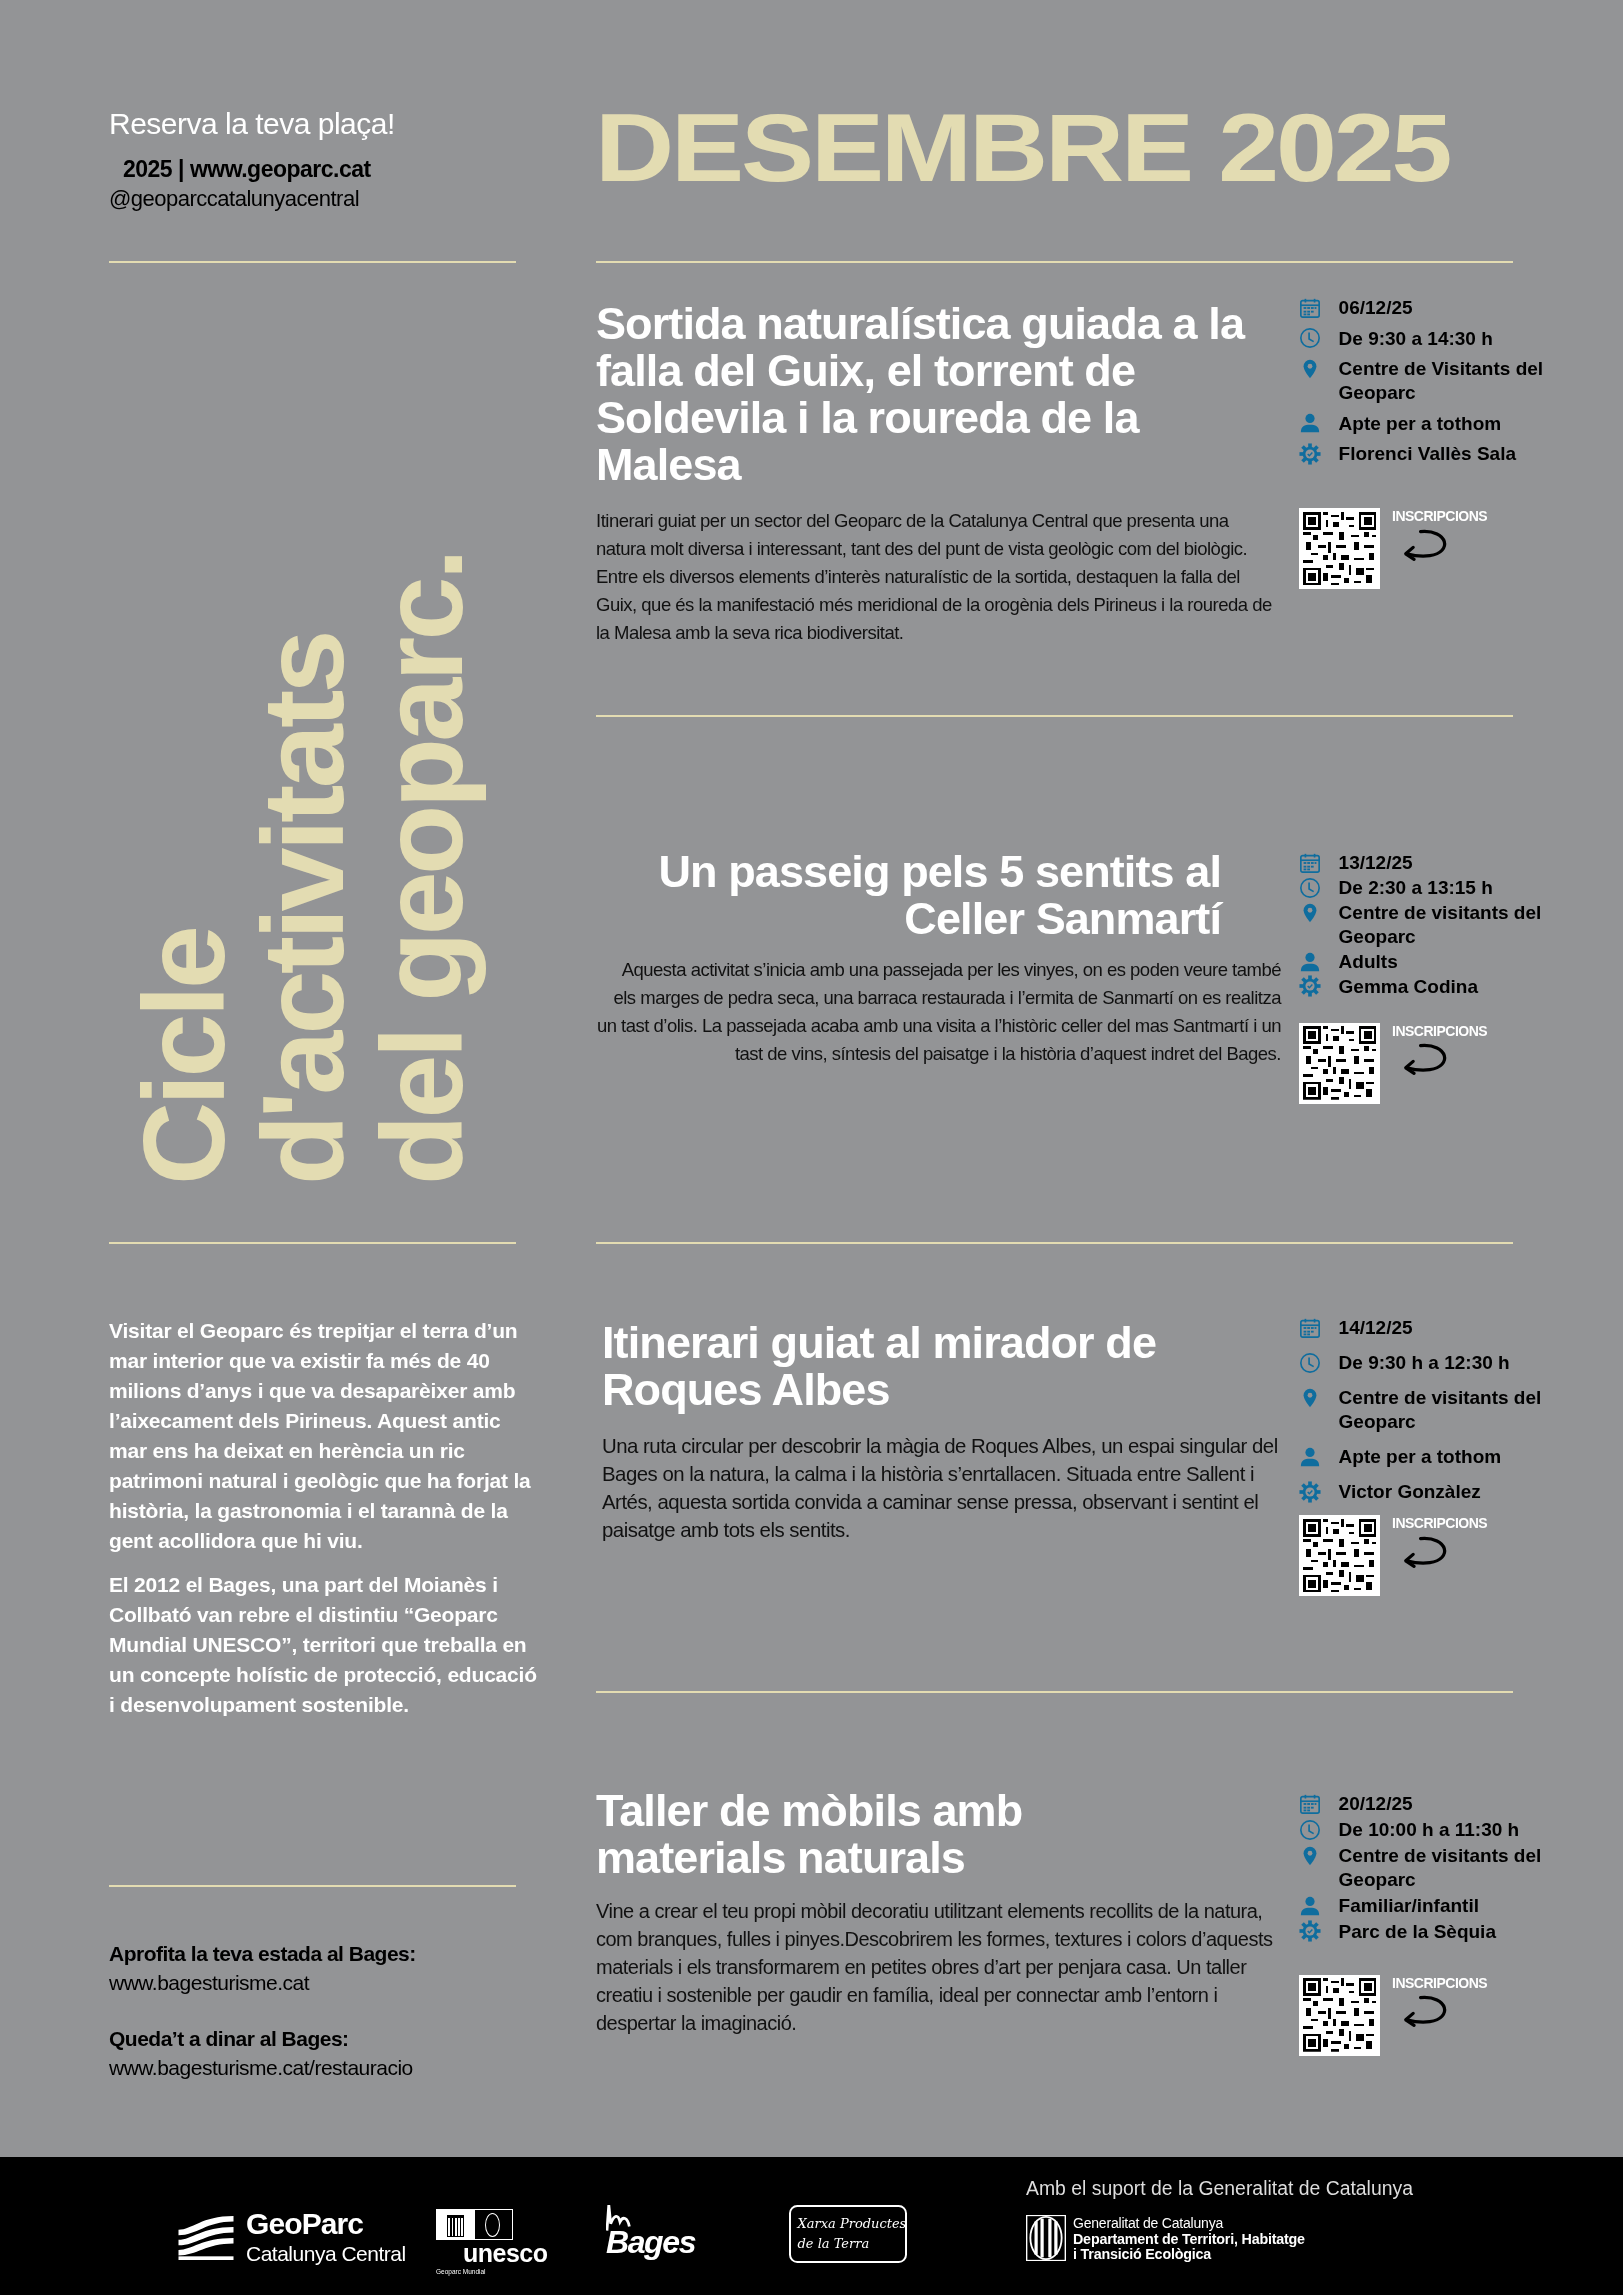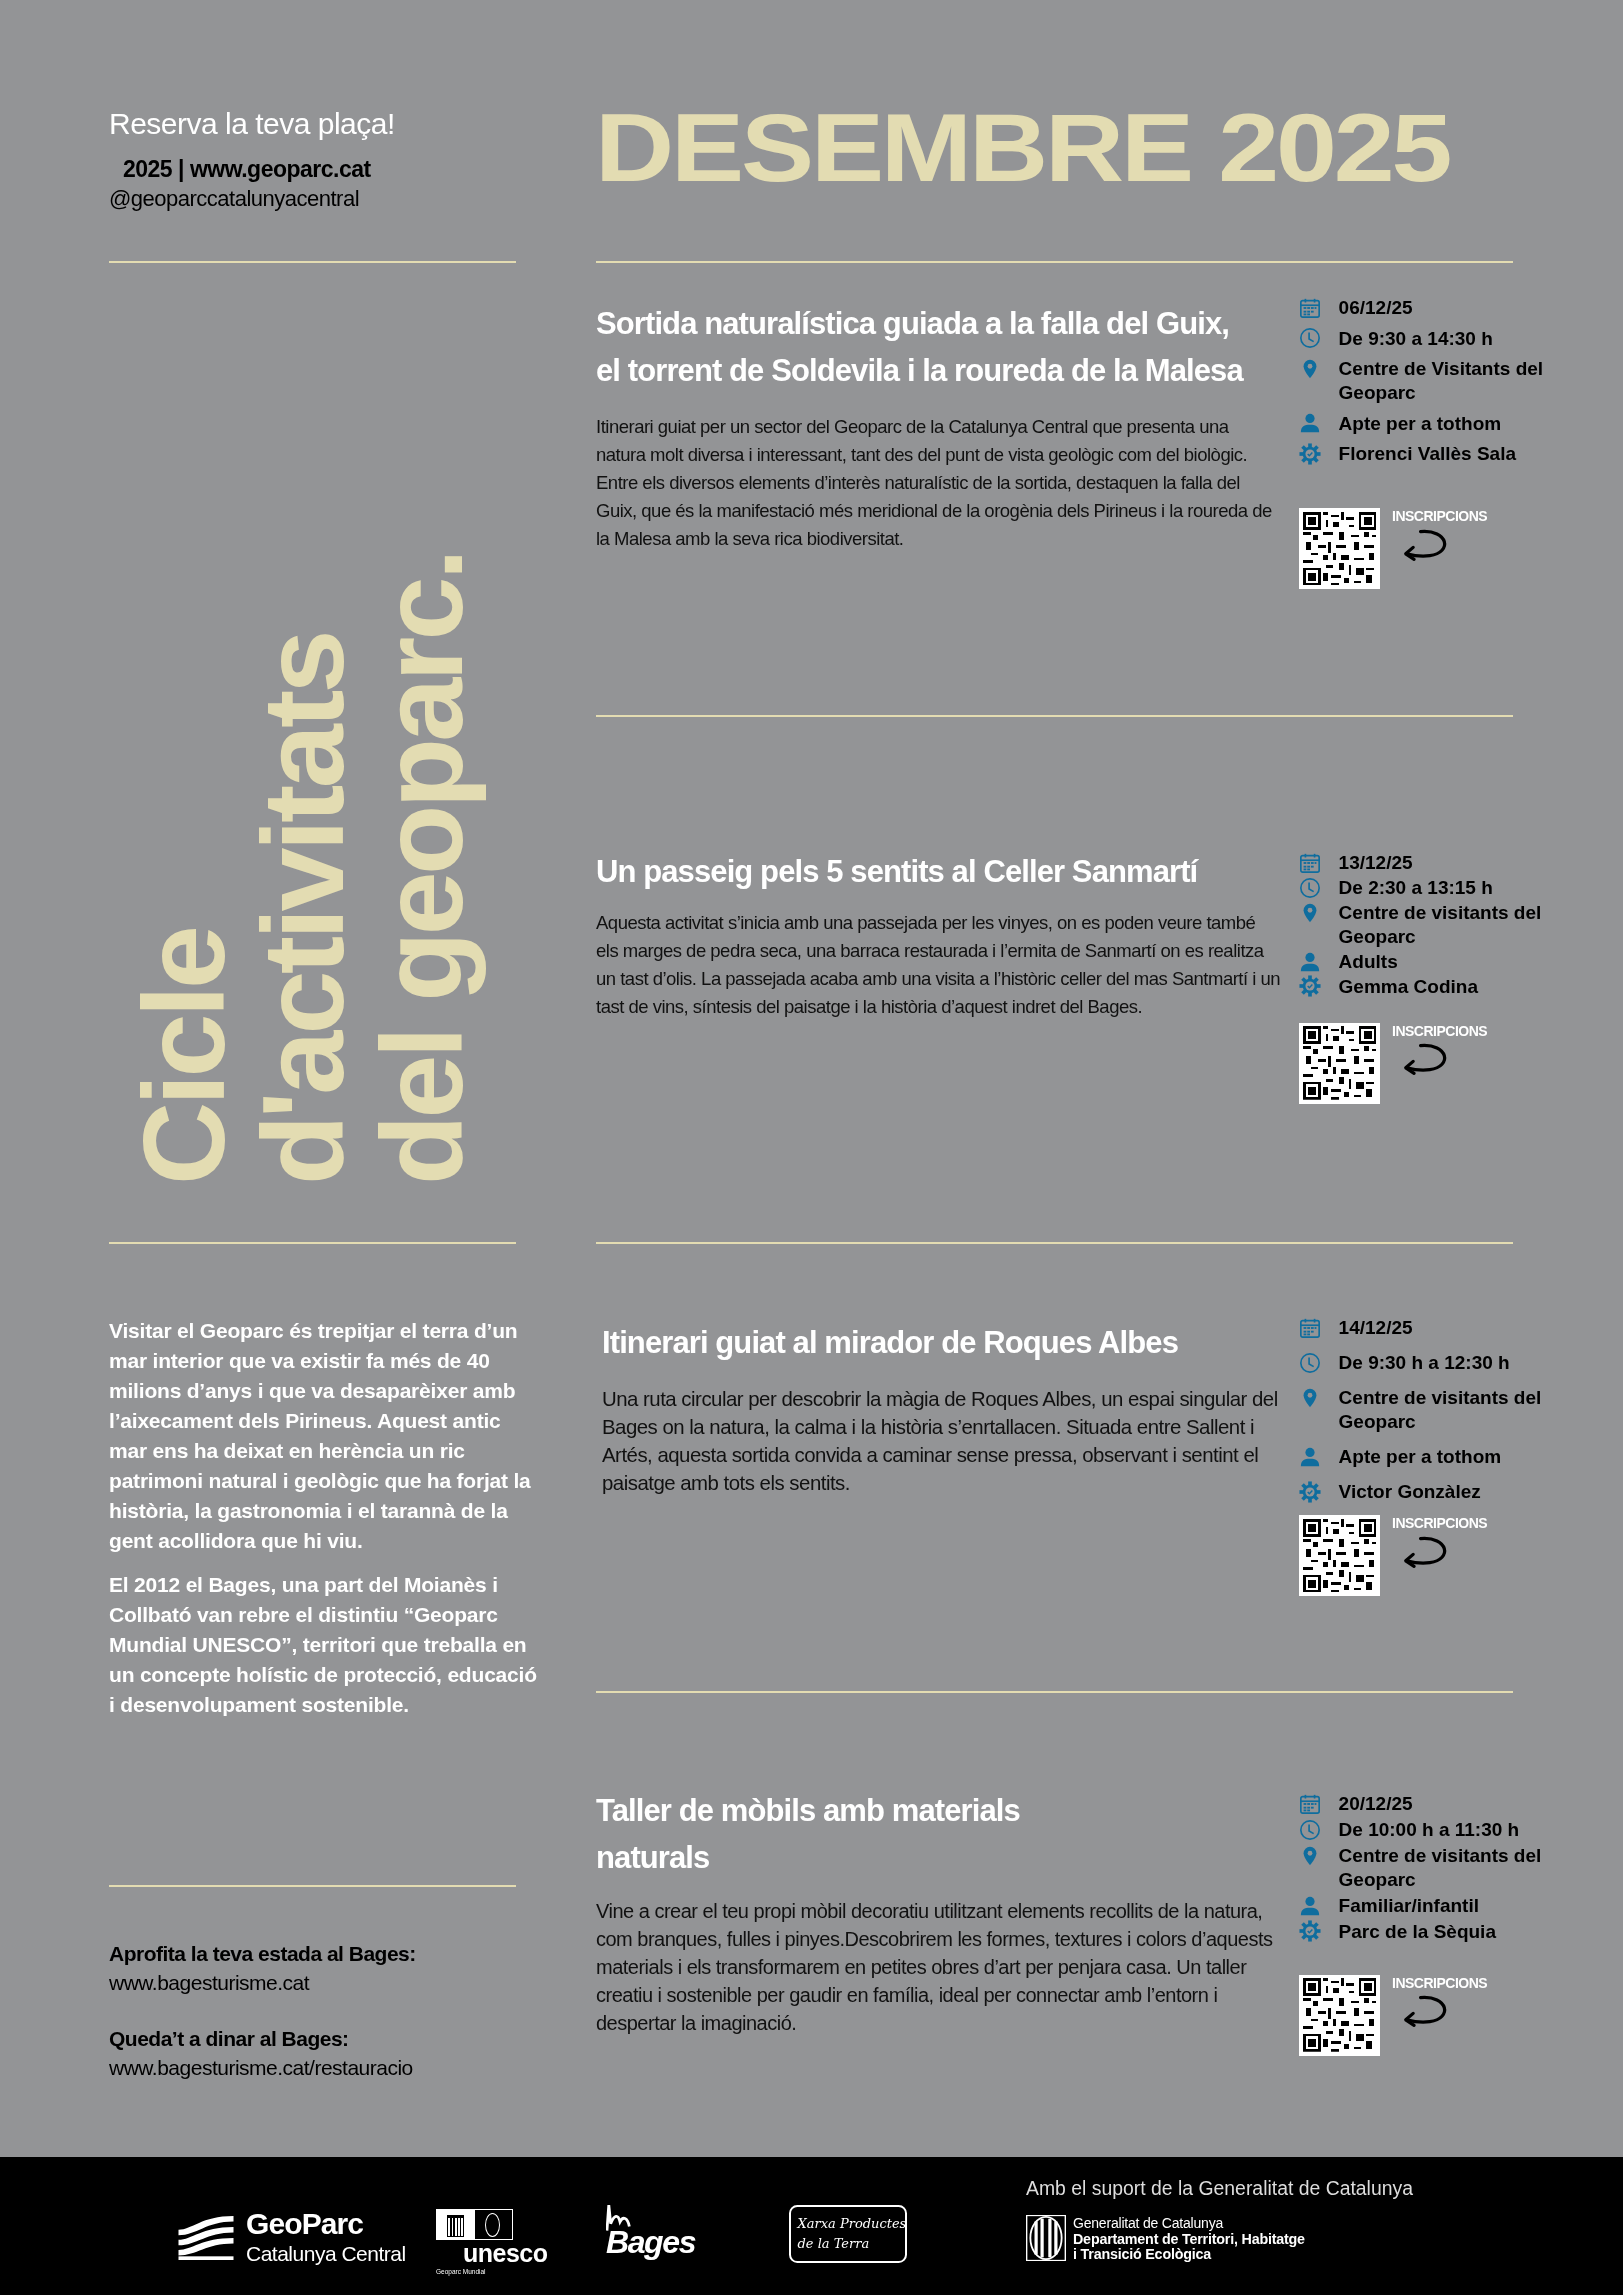--- a/index.html
+++ b/index.html
@@ -20,21 +20,21 @@
   .vtitle div { white-space:nowrap; }
 
   
   .about { left:109px; top:1316px; width:430px; color:#fff; font-size:21px; font-weight:bold; line-height:30px; letter-spacing:-0.2px; }
   .about p { margin:0 0 14px 0; }
   .links { left:109px; top:1939px; width:463px; font-size:21px; line-height:29px; }
   .links .lbl { font-weight:bold; letter-spacing:-0.5px; }
   .links .url { margin-bottom:27px; letter-spacing:-0.5px; }
 
   
-  .ev-title { color:#fff; font-size:31px; font-weight:bold; line-height:47px; letter-spacing:-0.9px; width:657px; }
+  .ev-title { color:#fff; font-size:45px; font-weight:bold; line-height:47px; letter-spacing:-0.9px; width:657px; }
   .ev-desc { font-size:18.5px; line-height:28px; letter-spacing:-0.5px; width:685px; color:#111; }
   .meta { left:1299px; width:259px; }
   .meta-row { display:flex; align-items:flex-start; font-weight:bold; font-size:19px; line-height:24px; margin-bottom:6.5px; }
   .meta-row .ic { width:22px; height:22px; margin-right:17.6px; flex:0 0 22px; margin-top:0.9px; }
   .qr-wrap { position:relative; height:88px; margin-top:27px; }
   .qr { position:absolute; left:0; top:0; width:81px; height:81px; background:#fff; padding:3.7px; box-sizing:border-box; }
   .qr svg { width:100%; height:100%; display:block; }
   .insc { position:absolute; left:93px; top:0; color:#fff; font-weight:bold; font-size:14px; letter-spacing:-0.5px; }
   .arrow { position:absolute; left:103px; top:18.5px; width:51px; height:37px; }
 
@@ -215,21 +215,21 @@
           <use href="#i-qr"></use>
         </svg>
       </div>
     <div class="insc">INSCRIPCIONS</div>
     <svg class="arrow" viewBox="0 0 110 80" width="51" height="37">
         <use href="#i-arrow"></use>
       </svg>
   </div>
 </div>
 
-<div class="abs" style="left:596px;top:848px;">
+<div class="abs" style="left:596px;top:848px;text-align:right;">
   <div class="ev-title" style="width:625px;">Un passeig pels 5 sentits al Celler Sanmartí</div>
   <div class="ev-desc" style="margin-top:14px;">Aquesta activitat s’inicia amb una passejada per les vinyes, on es poden veure també els marges de pedra seca, una barraca restaurada i l’ermita de Sanmartí on es realitza un tast d’olis. La passejada acaba amb una visita a l’històric celler del mas Santmartí i un tast de vins, síntesis del paisatge i la història d’aquest indret del Bages.</div>
 </div>
 <div class="abs meta" style="top:851px;">
   <div class="meta-row" style="margin-bottom:0.9px;">
       <svg class="ic" viewBox="0 0 48 48" width="22" height="22">
         <use href="#i-cal"></use>
       </svg>
       <span>13/12/25</span>
     </div>

